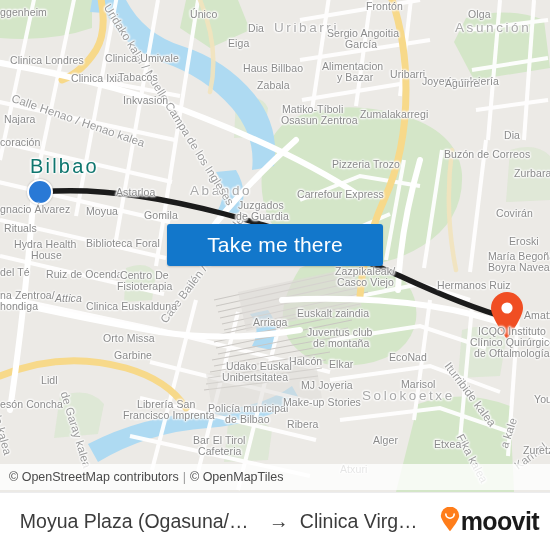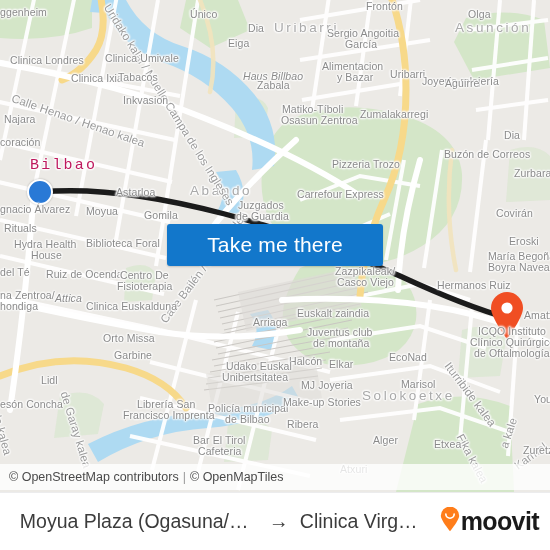--- a/index.html
+++ b/index.html
@@ -12,21 +12,21 @@
   #map-area { position:absolute; left:0; top:0; width:550px; height:492px;
     overflow:hidden; background:#e9e6e1; }
   #map-svg { position:absolute; left:0; top:0; width:550px; height:492px; display:block; }
 
   
   .lbl { position:absolute; font-family:"Liberation Sans", sans-serif;
     color:#8b8b8b; font-size:10.5px; white-space:nowrap;
     letter-spacing:.1px; line-height:12px; pointer-events:none;
     text-shadow:0 0 3px #fff,0 0 3px #fff,0 0 2px #fff,1px 0 2px #fff,-1px 0 2px #fff,0 1px 2px #fff,0 -1px 2px #fff; }
   .lbl.poi { color:#8a8a8a; }
-  .lbl.city { color:#be185d; font-size:15px; letter-spacing:2.2px;font-family:Liberation Mono, monospace; }
+  .lbl.city { color:#0f766e; font-size:20px; letter-spacing:2.2px; }
   .lbl.district { color:#a9a9a9; font-size:13.5px; letter-spacing:2.6px; }
   .lbl.street { color:#9a9a9a; font-size:11.5px; }
 
   
   #origin-dot { position:absolute; left:27px; top:179px; width:26px; height:26px;
     border-radius:50%; background:#2979d6; border:2.5px solid #fff; box-shadow:0 0 2px rgba(0,0,0,.28); }
   #dest-pin { position:absolute; left:489px; top:292px; width:36px; height:48px; }
 
   
   #cta { position:absolute; left:167px; top:224px; width:216px; height:42px;
@@ -217,21 +217,21 @@
         <div class="lbl poi" style="left: 0px; top: 6px;">ggenheim</div>
         <div class="lbl poi" style="left: 366px; top: 0px;">Frontón</div>
         <div class="lbl poi" style="left: 468px; top: 8px;">Olga</div>
         <div class="lbl poi" style="left: 190px; top: 8px;">Único</div>
         <div class="lbl poi" style="left: 248px; top: 22px;">Dia</div>
         <div class="lbl poi" style="left: 327px; top: 27px;">Sergio Angoitia</div>
         <div class="lbl poi" style="left: 345px; top: 38px;">García</div>
         <div class="lbl poi" style="left: 10px; top: 54px;">Clinica Londres</div>
         <div class="lbl poi" style="left: 105px; top: 52px;">Clinica Umivale</div>
         <div class="lbl poi" style="left: 228px; top: 37px;">Eiga</div>
-        <div class="lbl poi" style="left: 243px; top: 70px; font-style: italic;">Haus Billbao</div>
+        <div class="lbl poi" style="left: 243px; top: 62px;">Haus Billbao</div>
         <div class="lbl poi" style="left: 322px; top: 60px;">Alimentacion</div>
         <div class="lbl poi" style="left: 337px; top: 71px;">y Bazar</div>
         <div class="lbl poi" style="left: 390px; top: 68px;">Uribarri</div>
         <div class="lbl poi" style="left: 422px; top: 75px;">Joyería relojería</div>
         <div class="lbl poi" style="left: 445px; top: 77px;">Aguirre</div>
         <div class="lbl poi" style="left: 71px; top: 72px;">Clinica Ixia</div>
         <div class="lbl poi" style="left: 118px; top: 71px;">Tabacos</div>
         <div class="lbl poi" style="left: 123px; top: 94px;">Inkvasion</div>
         <div class="lbl poi" style="left: 257px; top: 79px;">Zabala</div>
         <div class="lbl poi" style="left: 282px; top: 103px;">Matiko-Tíboli</div>

